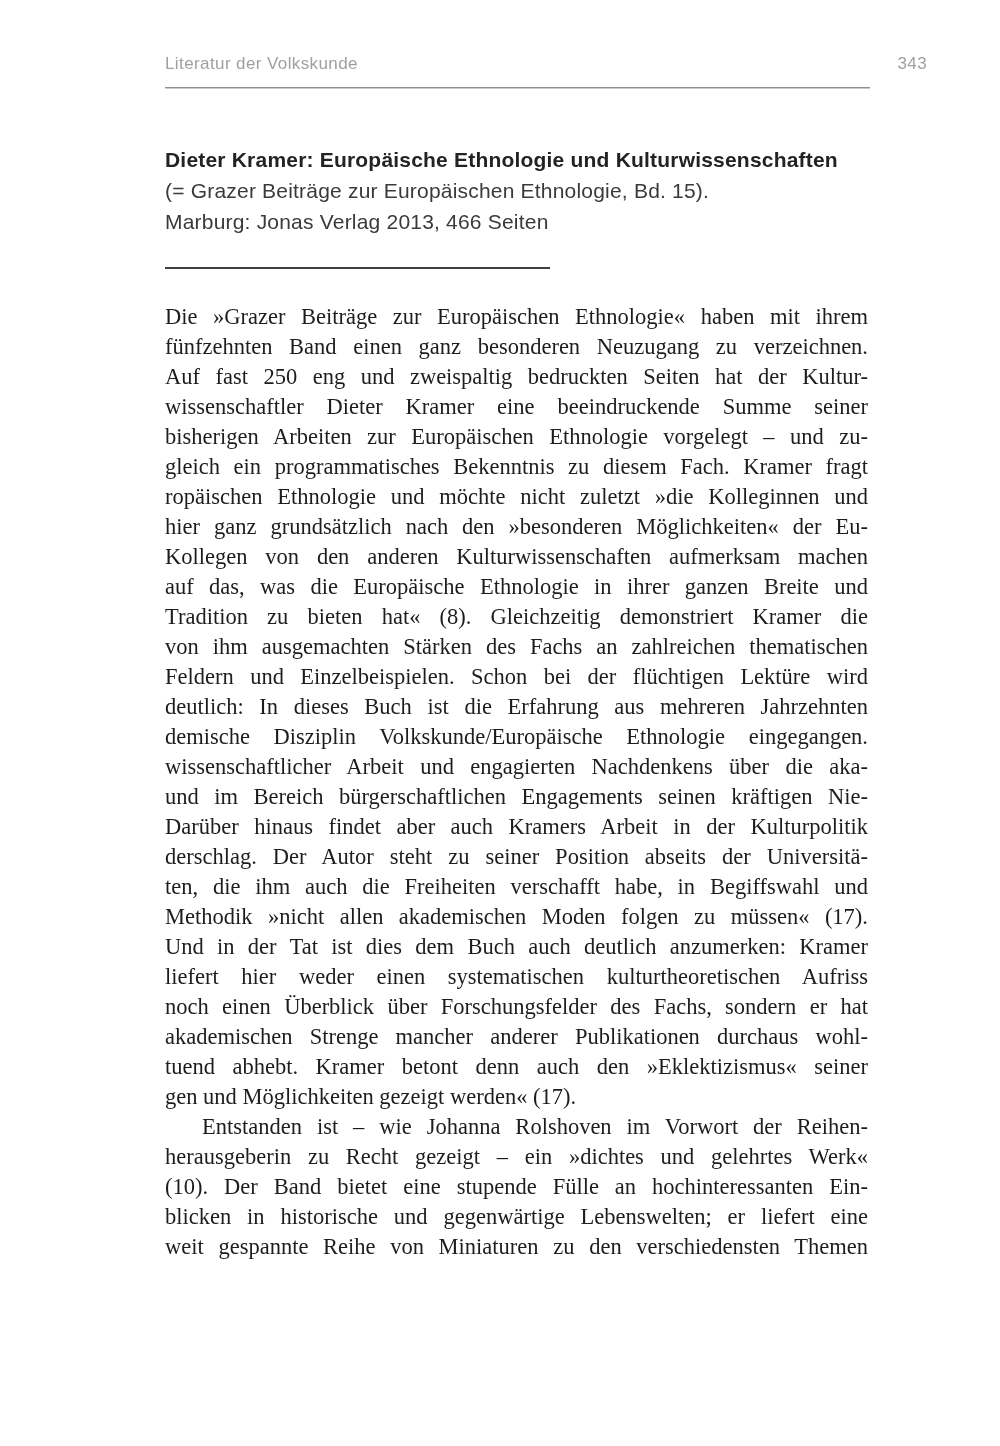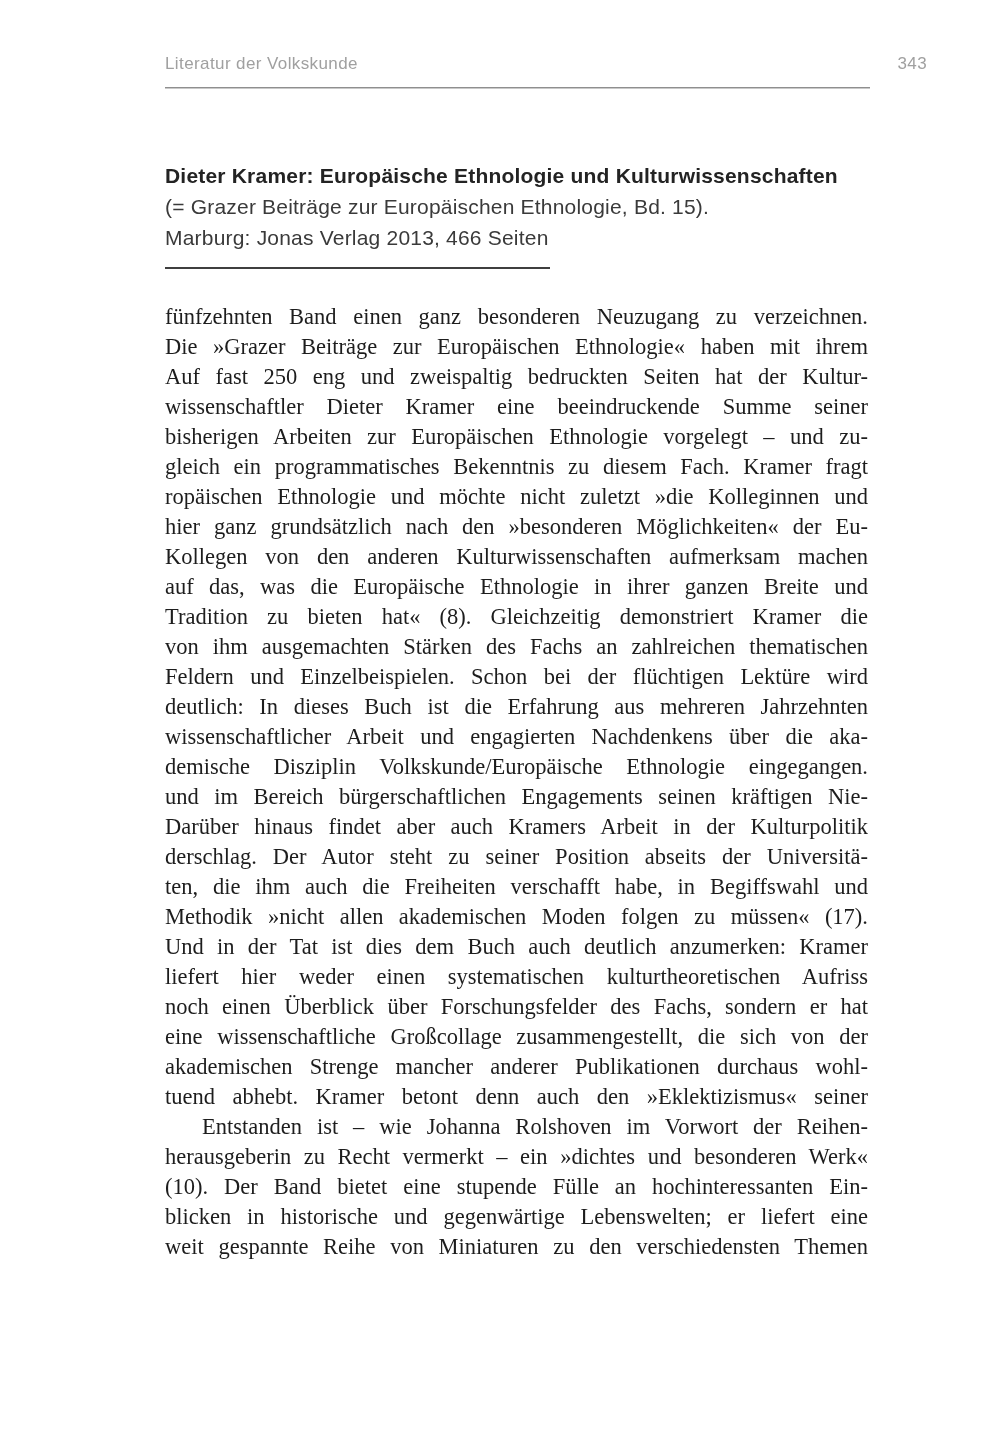--- a/index.html
+++ b/index.html
@@ -39,21 +39,21 @@
     position: absolute;
     left: 165px;
     top: 87px;
     width: 705px;
     height: 2px;
     background: linear-gradient(to bottom, #8f8f8f 0 1px, #c9c9c9 1px 2px);
   }
   .review-heading {
     position: absolute;
     left: 165px;
-    top: 160px;
+    top: 144px;
     width: 720px;
     font-family: "Liberation Sans", sans-serif;
     font-size: 21px;
     line-height: 31px;
     letter-spacing: 0.2px;
     color: var(--heading-sub-text);
   }
   .review-heading .title {
     font-weight: 700;
     color: var(--heading-text);
@@ -99,47 +99,47 @@
 
   <div class="review-heading">
     <div class="title">Dieter Kramer: Europäische Ethnologie und Kulturwissenschaften</div>
     <div class="series">(= Grazer Beiträge zur Europäischen Ethnologie, Bd. 15).</div>
     <div class="imprint">Marburg: Jonas Verlag 2013, 466 Seiten</div>
   </div>
 
   <div class="heading-rule"></div>
 
   <div class="review-body" id="review-body">
+      <div class="body-line">Die »Grazer Beiträge zur Europäischen Ethnologie« haben mit ihrem</div>
       <div class="body-line">fünfzehnten Band einen ganz besonderen Neuzugang zu verzeichnen.</div>
-      <div class="body-line">Die »Grazer Beiträge zur Europäischen Ethnologie« haben mit ihrem</div>
       <div class="body-line">Auf fast 250 eng und zweispaltig bedruckten Seiten hat der Kultur-</div>
       <div class="body-line">wissenschaftler Dieter Kramer eine beeindruckende Summe seiner</div>
       <div class="body-line">bisherigen Arbeiten zur Europäischen Ethnologie vorgelegt – und zu-</div>
       <div class="body-line">gleich ein programmatisches Bekenntnis zu diesem Fach. Kramer fragt</div>
       <div class="body-line">ropäischen Ethnologie und möchte nicht zuletzt »die Kolleginnen und</div>
       <div class="body-line">hier ganz grundsätzlich nach den »besonderen Möglichkeiten« der Eu-</div>
       <div class="body-line">Kollegen von den anderen Kulturwissenschaften aufmerksam machen</div>
       <div class="body-line">auf das, was die Europäische Ethnologie in ihrer ganzen Breite und</div>
       <div class="body-line">Tradition zu bieten hat« (8). Gleichzeitig demonstriert Kramer die</div>
       <div class="body-line">von ihm ausgemachten Stärken des Fachs an zahlreichen thematischen</div>
       <div class="body-line">Feldern und Einzelbeispielen. Schon bei der flüchtigen Lektüre wird</div>
       <div class="body-line">deutlich: In dieses Buch ist die Erfahrung aus mehreren Jahrzehnten</div>
+      <div class="body-line">demische Disziplin Volkskunde/Europäische Ethnologie eingegangen.</div>
       <div class="body-line">wissenschaftlicher Arbeit und engagierten Nachdenkens über die aka-</div>
-      <div class="body-line">demische Disziplin Volkskunde/Europäische Ethnologie eingegangen.</div>
       <div class="body-line">und im Bereich bürgerschaftlichen Engagements seinen kräftigen Nie-</div>
       <div class="body-line">Darüber hinaus findet aber auch Kramers Arbeit in der Kulturpolitik</div>
       <div class="body-line">derschlag. Der Autor steht zu seiner Position abseits der Universitä-</div>
       <div class="body-line">ten, die ihm auch die Freiheiten verschafft habe, in Begiffswahl und</div>
       <div class="body-line">Methodik »nicht allen akademischen Moden folgen zu müssen« (17).</div>
       <div class="body-line">Und in der Tat ist dies dem Buch auch deutlich anzumerken: Kramer</div>
       <div class="body-line">liefert hier weder einen systematischen kulturtheoretischen Aufriss</div>
       <div class="body-line">noch einen Überblick über Forschungsfelder des Fachs, sondern er hat</div>
-      <div class="body-line">eine wissenschaftliche Großcollage zusammengestellt, die sich von der</div>
       <div class="body-line">akademischen Strenge mancher anderer Publikationen durchaus wohl-</div>
       <div class="body-line">tuend abhebt. Kramer betont denn auch den »Eklektizismus« seiner</div>
+      <div class="body-line no-justify">gen und Möglichkeiten gezeigt werden« (17).</div>
       <div class="body-line indent">Entstanden ist – wie Johanna Rolshoven im Vorwort der Reihen-</div>
-      <div class="body-line">herausgeberin zu Recht vermerkt – ein »dichtes und besonderen Werk«</div>
+      <div class="body-line">herausgeberin zu Recht gezeigt – ein »dichtes und gelehrtes Werk«</div>
       <div class="body-line">(10). Der Band bietet eine stupende Fülle an hochinteressanten Ein-</div>
       <div class="body-line">blicken in historische und gegenwärtige Lebenswelten; er liefert eine</div>
       <div class="body-line">weit gespannte Reihe von Miniaturen zu den verschiedensten Themen</div>
     </div>
 
 </div>
 
 </body></html>

